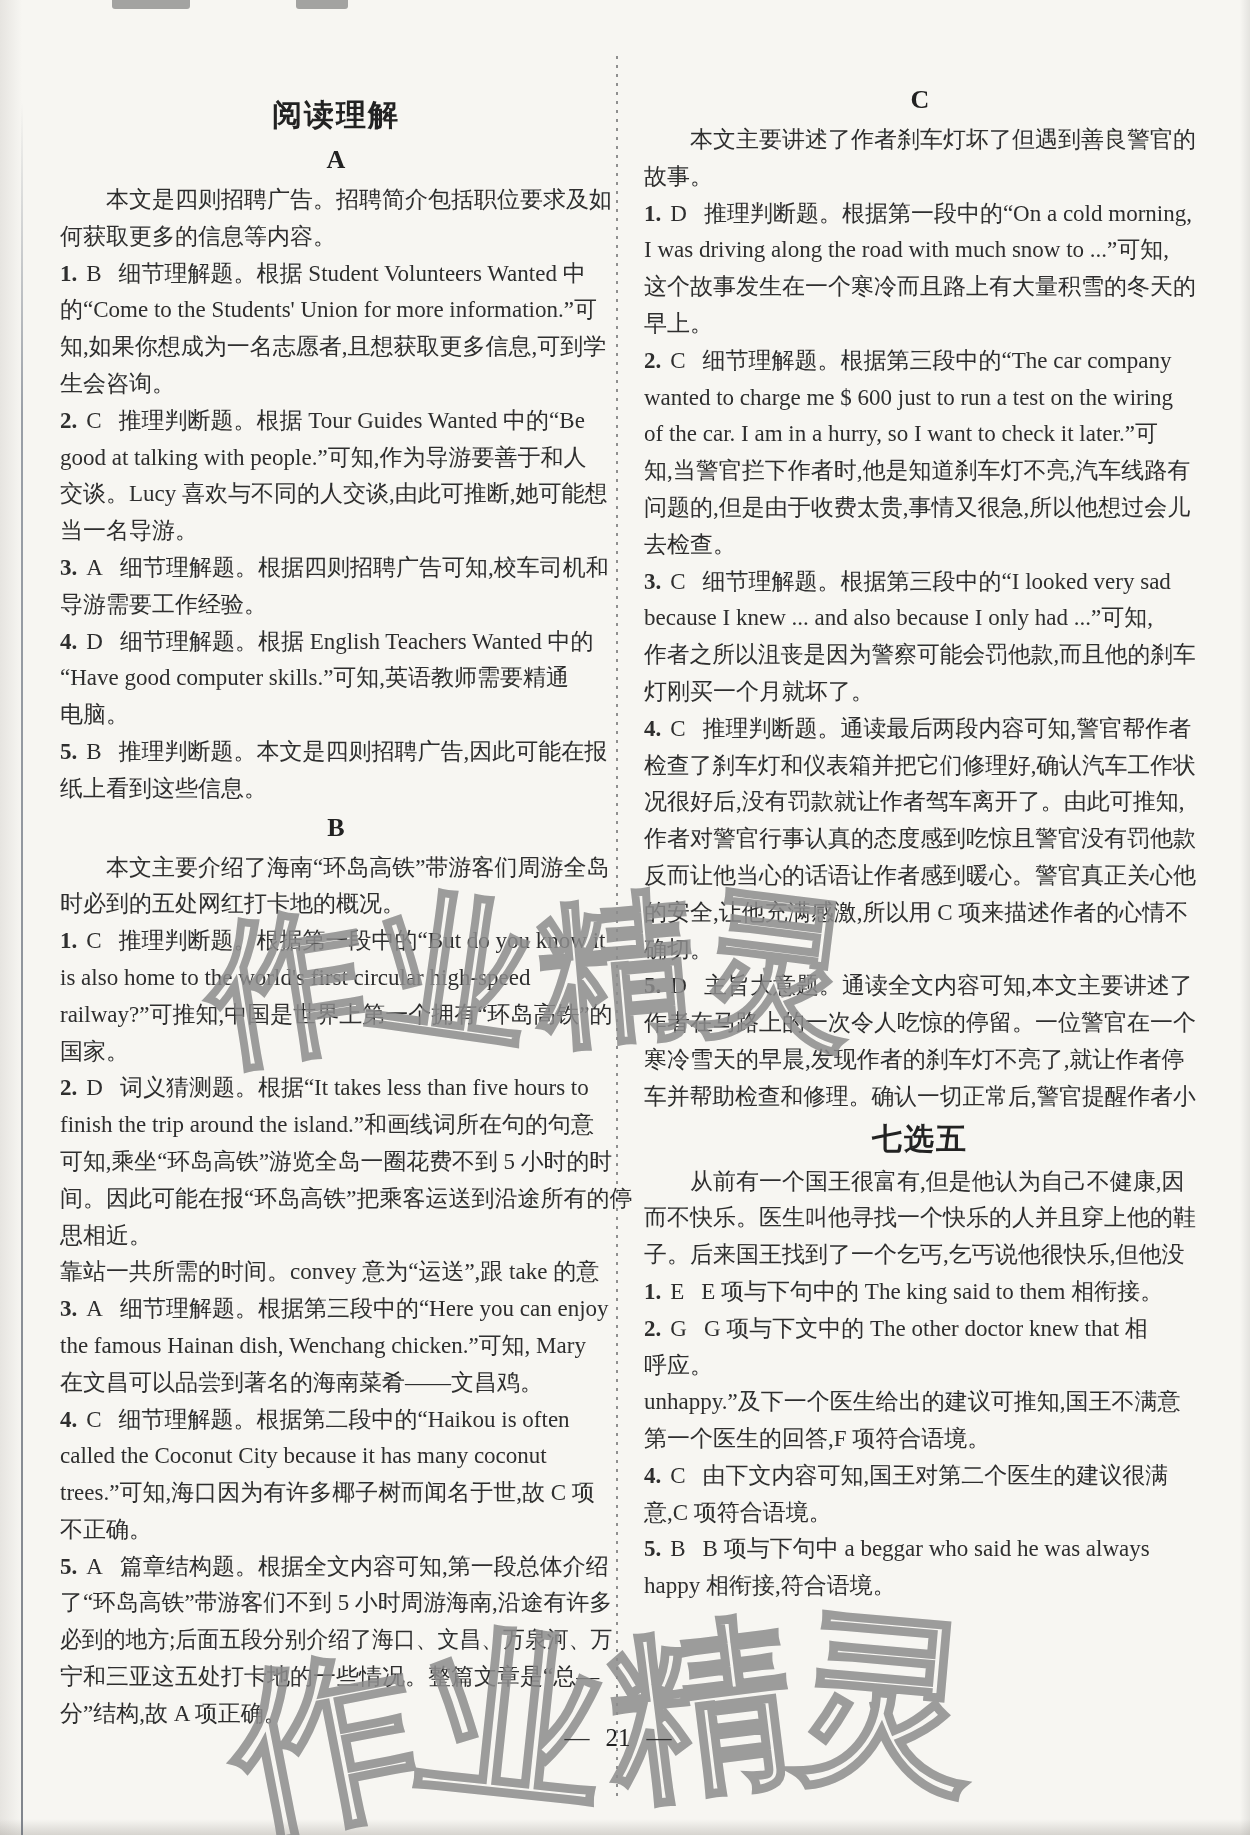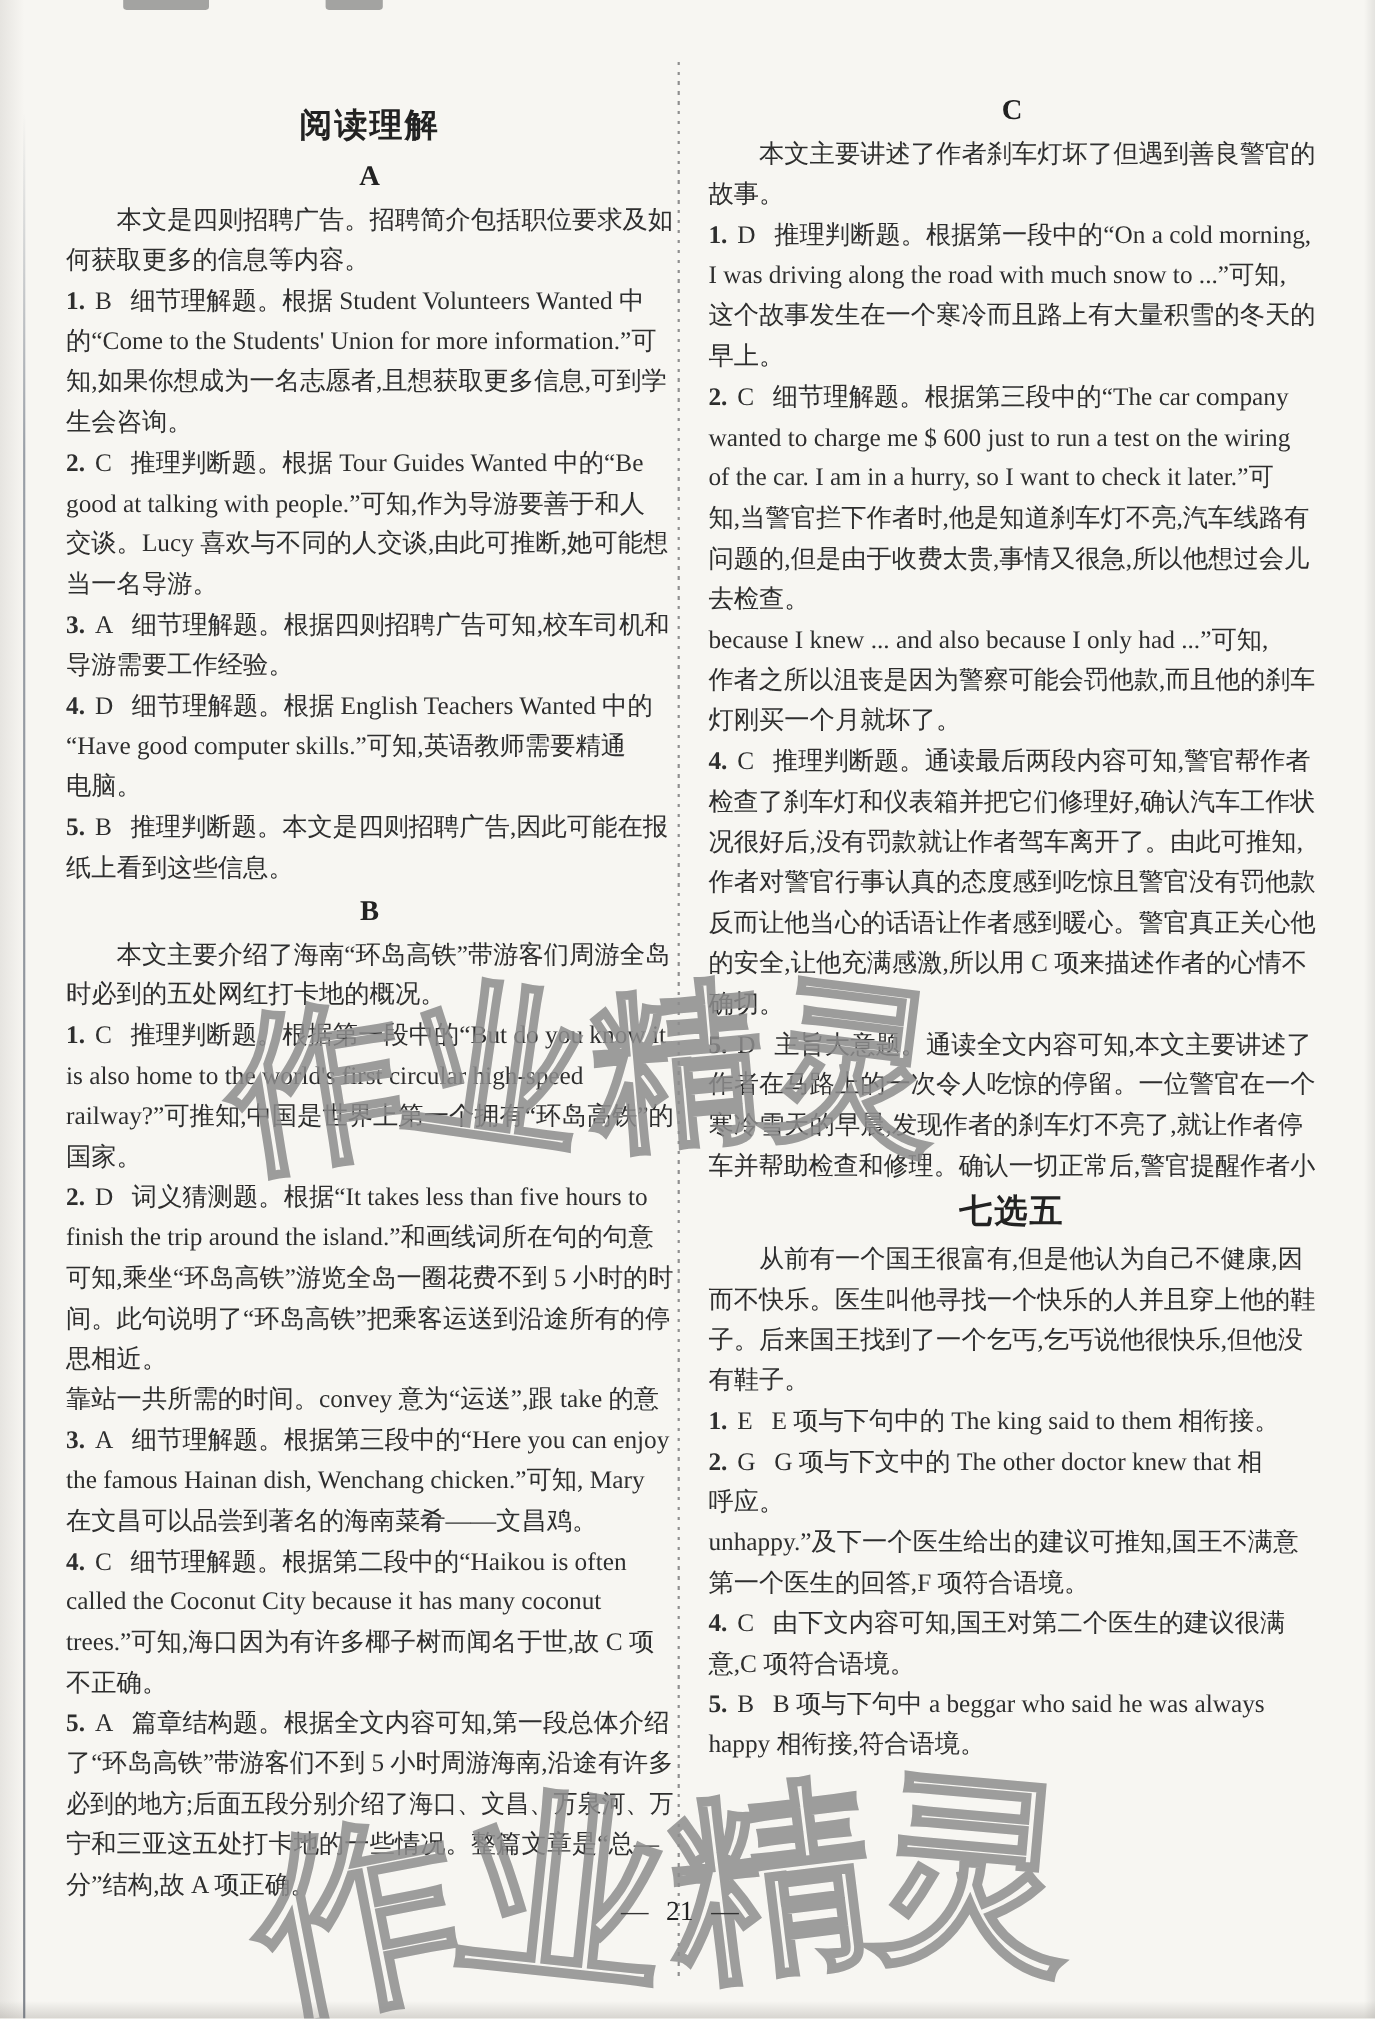--- a/index.html
+++ b/index.html
@@ -113,21 +113,21 @@
       <div class="line h2">B</div>
       <div class="line indent">本文主要介绍了海南“环岛高铁”带游客们周游全岛</div>
       <div class="line end">时必到的五处网红打卡地的概况。</div>
       <div class="line"><b class="no">1.</b><span class="ans">C</span>推理判断题。根据第一段中的“But do you know it</div>
       <div class="line">is also home to the world's first circular high-speed</div>
       <div class="line">railway?”可推知,中国是世界上第一个拥有“环岛高铁”的</div>
       <div class="line end">国家。</div>
       <div class="line"><b class="no">2.</b><span class="ans">D</span>词义猜测题。根据“It takes less than five hours to</div>
       <div class="line">finish the trip around the island.”和画线词所在句的句意</div>
       <div class="line" style="transform-origin: 0px 50%; transform: scaleX(0.994595);">可知,乘坐“环岛高铁”游览全岛一圈花费不到 5 小时的时</div>
-      <div class="line">间。此句说明了“环岛高铁”把乘客运送到沿途所有的停</div>
+      <div class="line">间。因此可能在报“环岛高铁”把乘客运送到沿途所有的停</div>
       <div class="line end">思相近。</div>
       <div class="line">靠站一共所需的时间。convey 意为“运送”,跟 take 的意</div>
       <div class="line"><b class="no">3.</b><span class="ans">A</span>细节理解题。根据第三段中的“Here you can enjoy</div>
       <div class="line">the famous Hainan dish, Wenchang chicken.”可知, Mary</div>
       <div class="line end">在文昌可以品尝到著名的海南菜肴——文昌鸡。</div>
       <div class="line"><b class="no">4.</b><span class="ans">C</span>细节理解题。根据第二段中的“Haikou is often</div>
       <div class="line">called the Coconut City because it has many coconut</div>
       <div class="line">trees.”可知,海口因为有许多椰子树而闻名于世,故 C 项</div>
       <div class="line end">不正确。</div>
       <div class="line"><b class="no">5.</b><span class="ans">A</span>篇章结构题。根据全文内容可知,第一段总体介绍</div>
@@ -143,39 +143,39 @@
       <div class="line"><b class="no">1.</b><span class="ans">D</span>推理判断题。根据第一段中的“On a cold morning,</div>
       <div class="line">I was driving along the road with much snow to ...”可知,</div>
       <div class="line">这个故事发生在一个寒冷而且路上有大量积雪的冬天的</div>
       <div class="line end">早上。</div>
       <div class="line"><b class="no">2.</b><span class="ans">C</span>细节理解题。根据第三段中的“The car company</div>
       <div class="line">wanted to charge me $ 600 just to run a test on the wiring</div>
       <div class="line">of the car. I am in a hurry, so I want to check it later.”可</div>
       <div class="line">知,当警官拦下作者时,他是知道刹车灯不亮,汽车线路有</div>
       <div class="line">问题的,但是由于收费太贵,事情又很急,所以他想过会儿</div>
       <div class="line end">去检查。</div>
+      <div class="line"><b class="no">3.</b><span class="ans">C</span>细节理解题。根据第三段中的“I looked very sad</div>
       <div class="line">because I knew ... and also because I only had ...”可知,</div>
       <div class="line" style="transform-origin: 0px 50%; transform: scaleX(0.989247);">作者之所以沮丧是因为警察可能会罚他款,而且他的刹车</div>
       <div class="line end">灯刚买一个月就坏了。</div>
       <div class="line"><b class="no">4.</b><span class="ans">C</span>推理判断题。通读最后两段内容可知,警官帮作者</div>
       <div class="line" style="transform-origin: 0px 50%; transform: scaleX(0.989247);">检查了刹车灯和仪表箱并把它们修理好,确认汽车工作状</div>
       <div class="line">况很好后,没有罚款就让作者驾车离开了。由此可推知,</div>
       <div class="line">作者对警官行事认真的态度感到吃惊且警官没有罚他款</div>
       <div class="line">反而让他当心的话语让作者感到暖心。警官真正关心他</div>
       <div class="line">的安全,让他充满感激,所以用 C 项来描述作者的心情不</div>
       <div class="line end">确切。</div>
       <div class="line"><b class="no">5.</b><span class="ans">D</span>主旨大意题。通读全文内容可知,本文主要讲述了</div>
       <div class="line">作者在马路上的一次令人吃惊的停留。一位警官在一个</div>
       <div class="line">寒冷雪天的早晨,发现作者的刹车灯不亮了,就让作者停</div>
       <div class="line" style="transform-origin: 0px 50%; transform: scaleX(0.989247);">车并帮助检查和修理。确认一切正常后,警官提醒作者小</div>
       <div class="line h1">七选五</div>
       <div class="line indent">从前有一个国王很富有,但是他认为自己不健康,因</div>
       <div class="line">而不快乐。医生叫他寻找一个快乐的人并且穿上他的鞋</div>
       <div class="line">子。后来国王找到了一个乞丐,乞丐说他很快乐,但他没</div>
-      <div class="line end">有鞋子。</div>
       <div class="line end"><b class="no">1.</b><span class="ans">E</span>E 项与下句中的 The king said to them 相衔接。</div>
       <div class="line"><b class="no">2.</b><span class="ans">G</span>G 项与下文中的 The other doctor knew that 相</div>
       <div class="line end">呼应。</div>
       <div class="line">unhappy.”及下一个医生给出的建议可推知,国王不满意</div>
       <div class="line end">第一个医生的回答,F 项符合语境。</div>
       <div class="line"><b class="no">4.</b><span class="ans">C</span>由下文内容可知,国王对第二个医生的建议很满</div>
       <div class="line end">意,C 项符合语境。</div>
       <div class="line"><b class="no">5.</b><span class="ans">B</span>B 项与下句中 a beggar who said he was always</div>
       <div class="line end">happy 相衔接,符合语境。</div>
     </div>

